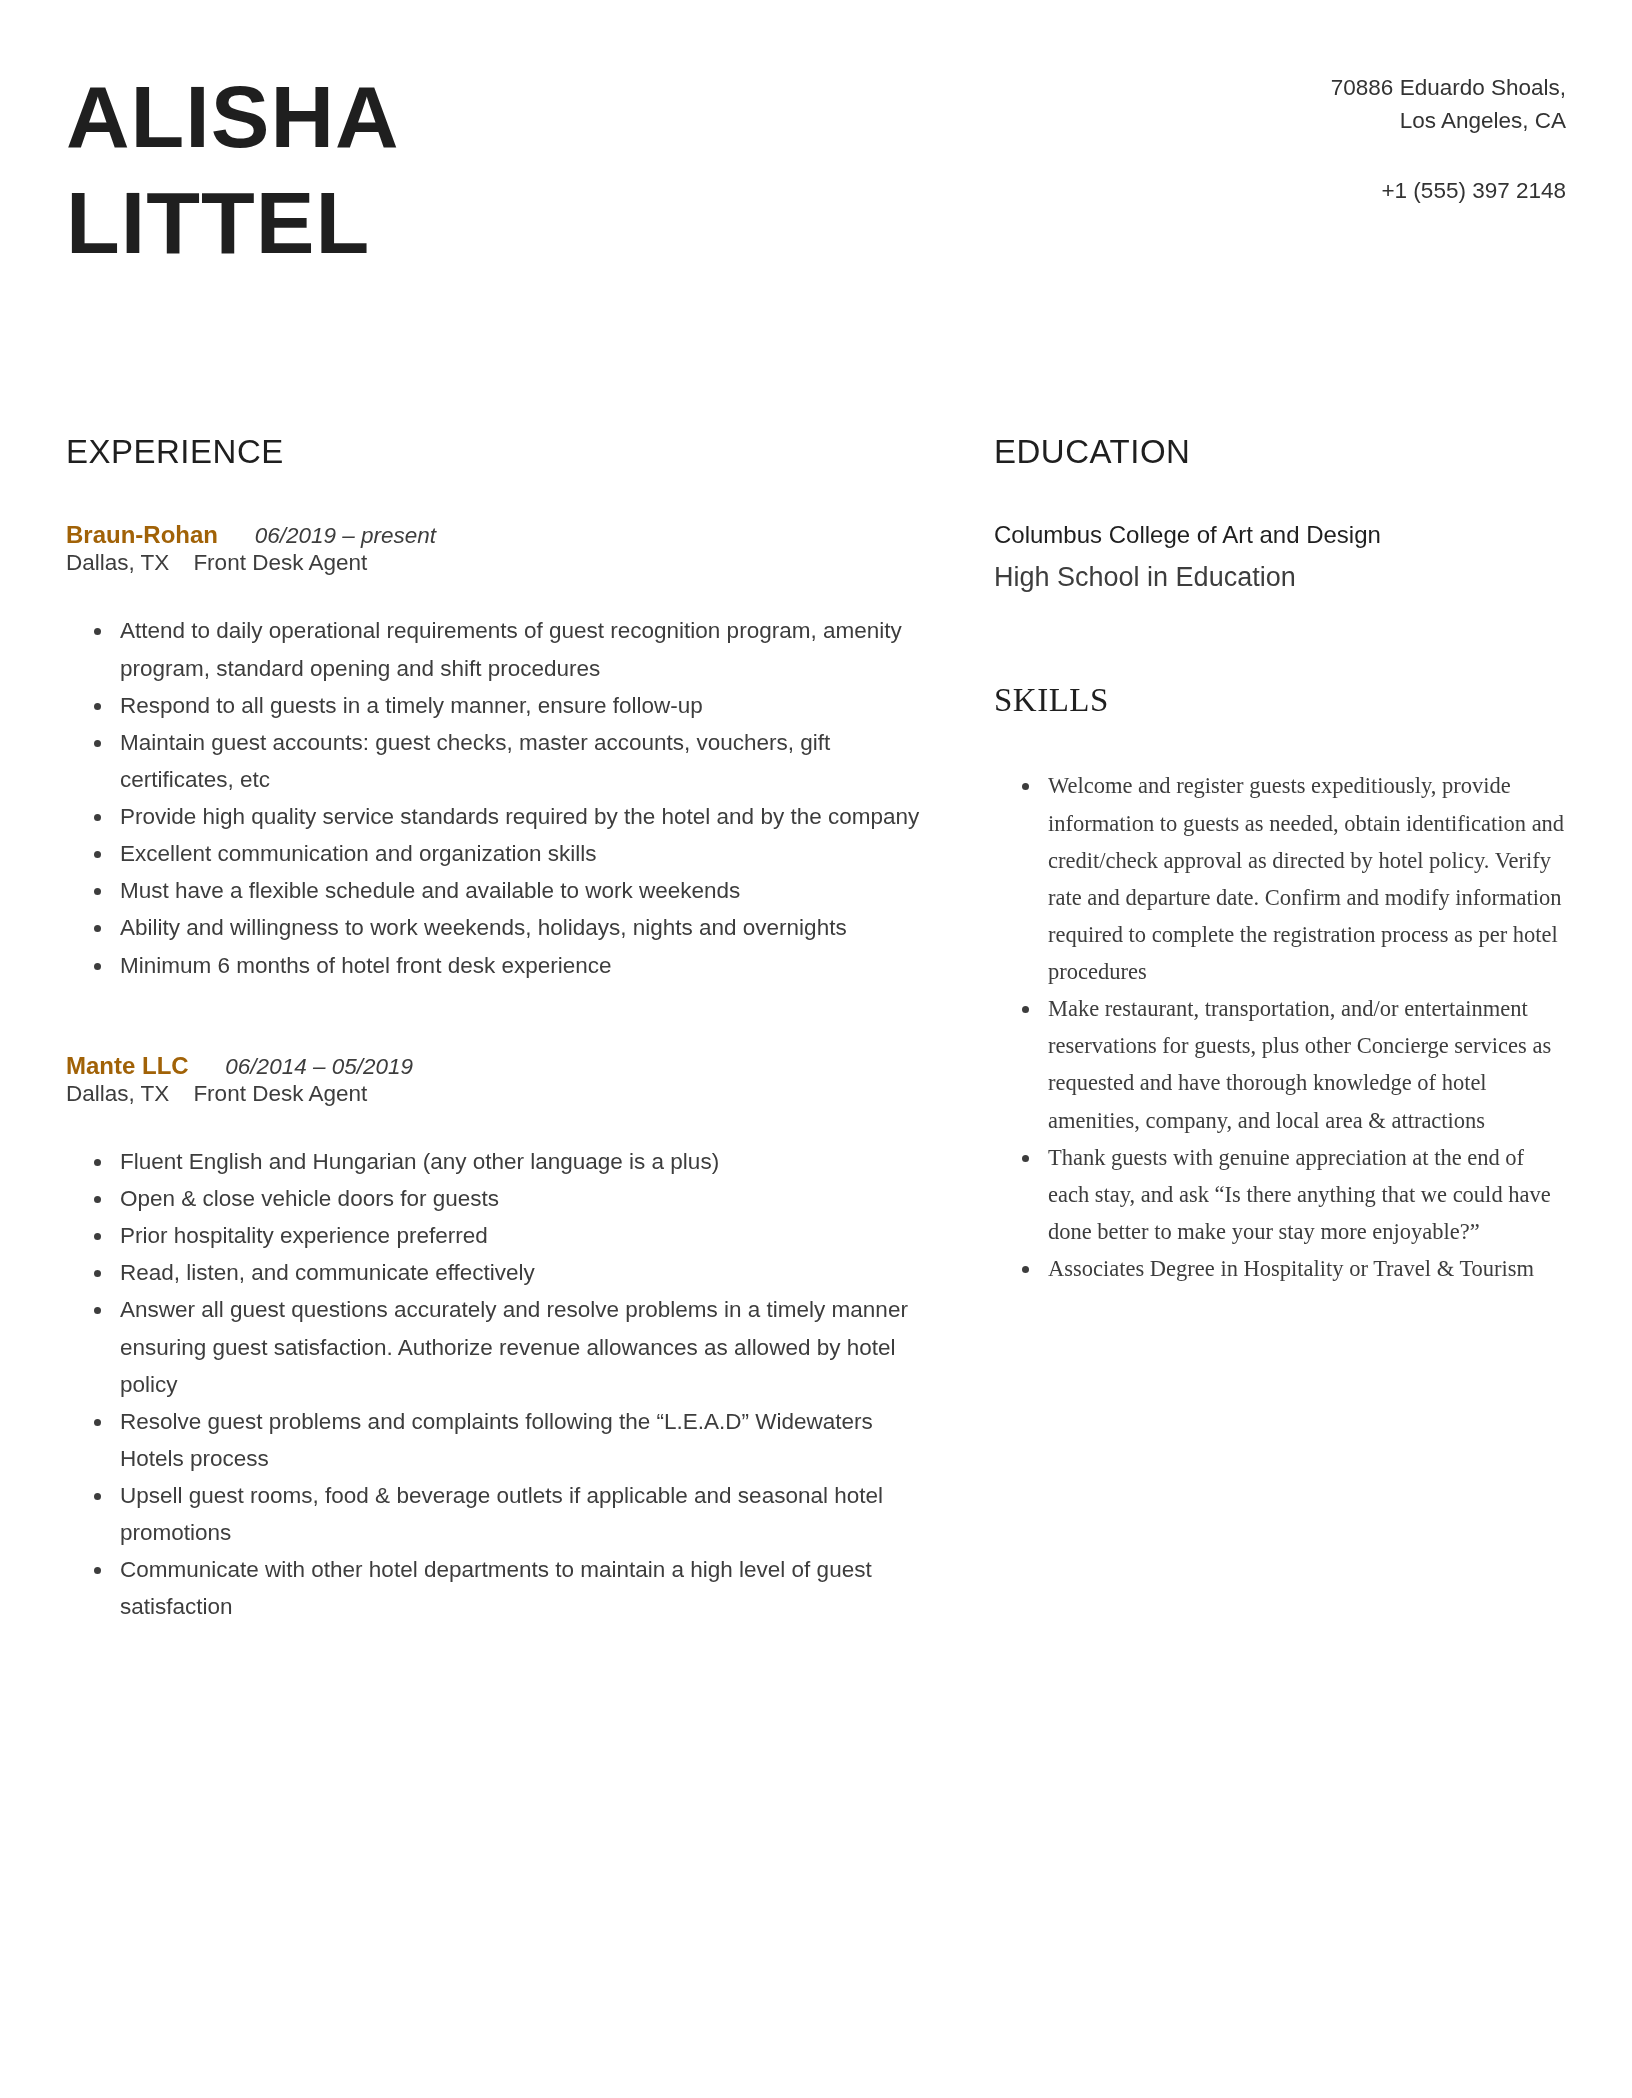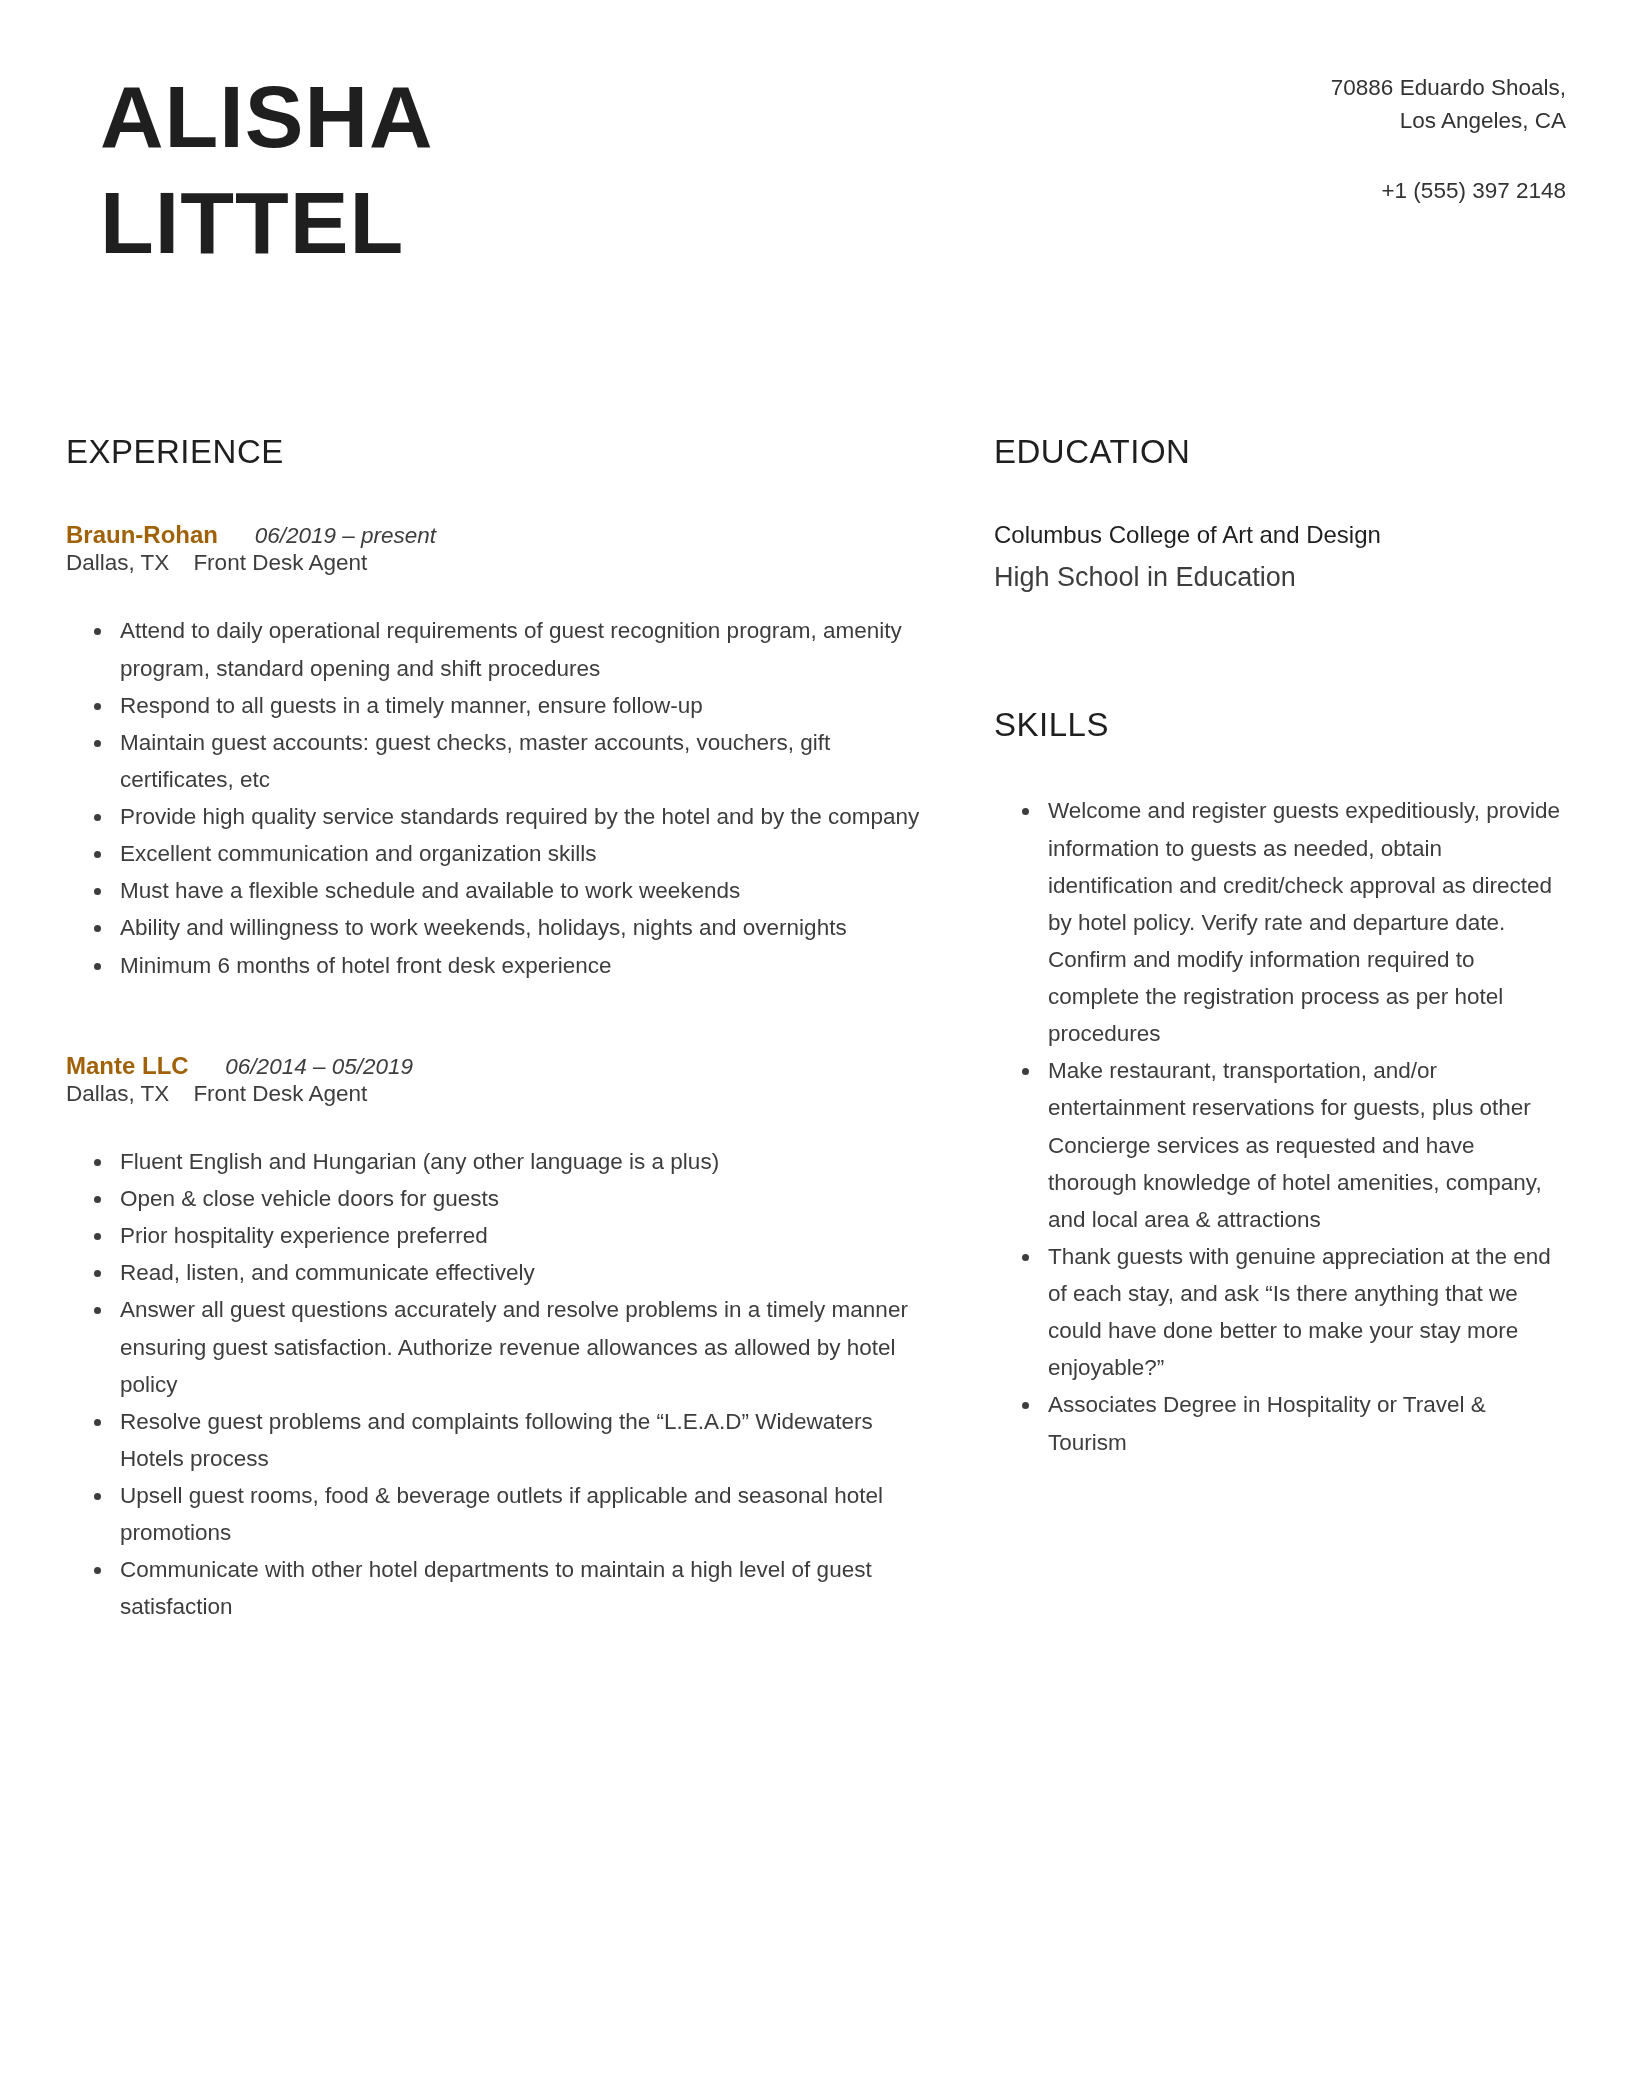--- a/index.html
+++ b/index.html
@@ -20,21 +20,20 @@
     display: flex;
     justify-content: space-between;
     align-items: flex-start;
   }
   .name {
     font-size: 88px;
     font-weight: 700;
     line-height: 1.2;
     color: #1f1f1f;
     letter-spacing: 1px;
-    margin-left: 34px;
   }
   .contact {
     text-align: right;
     font-size: 22.5px;
     line-height: 1.45;
     color: #333333;
     padding-top: 8px;
   }
   .contact .phone { margin-top: 38px; }
 
@@ -70,21 +69,21 @@
     padding-left: 48px;
     font-size: 22.5px;
     line-height: 1.65;
     list-style: disc outside;
   }
   ul.bullets li { padding-left: 6px; }
 
   .edu-school { font-weight: 400; font-size: 24px; color: #1f1f1f; line-height: 1.3; }
   .edu-degree { font-size: 27px; margin-top: 12px; }
 
-  .skills-section { margin-top: 113px; }
+  .skills-section { margin-top: 89px; font-family: Liberation Serif, serif; }
   .skills-section ul.bullets { margin-top: 42px; }
 </style>
 </head>
 <body>
 
 <div class="page">
 
   <div class="top">
     <div class="name">
       <div>ALISHA</div>

